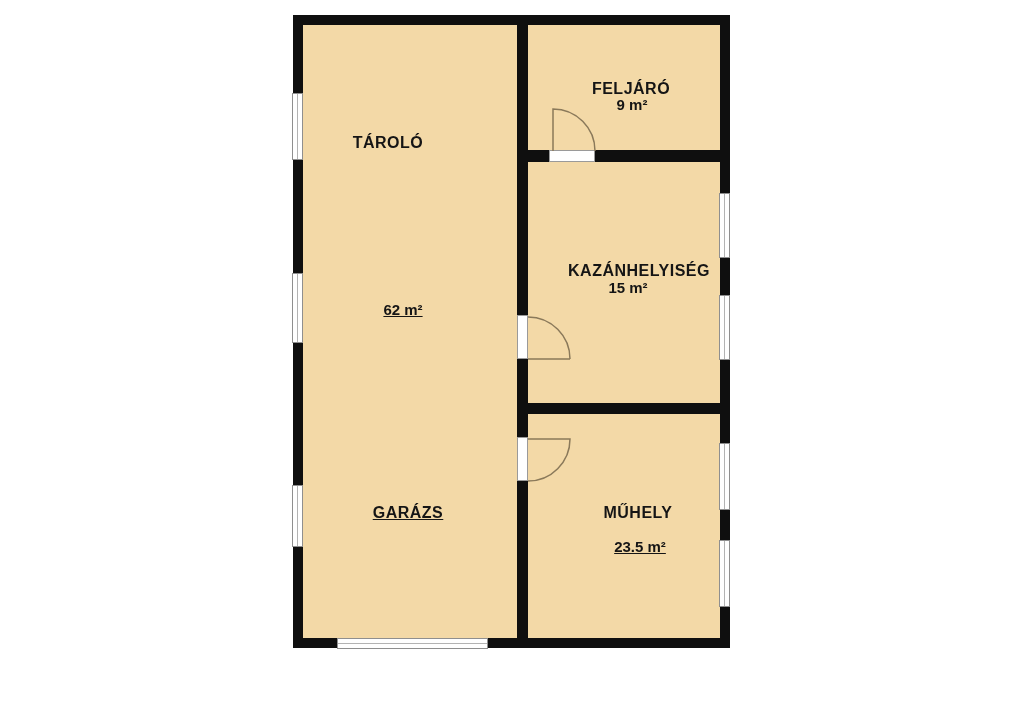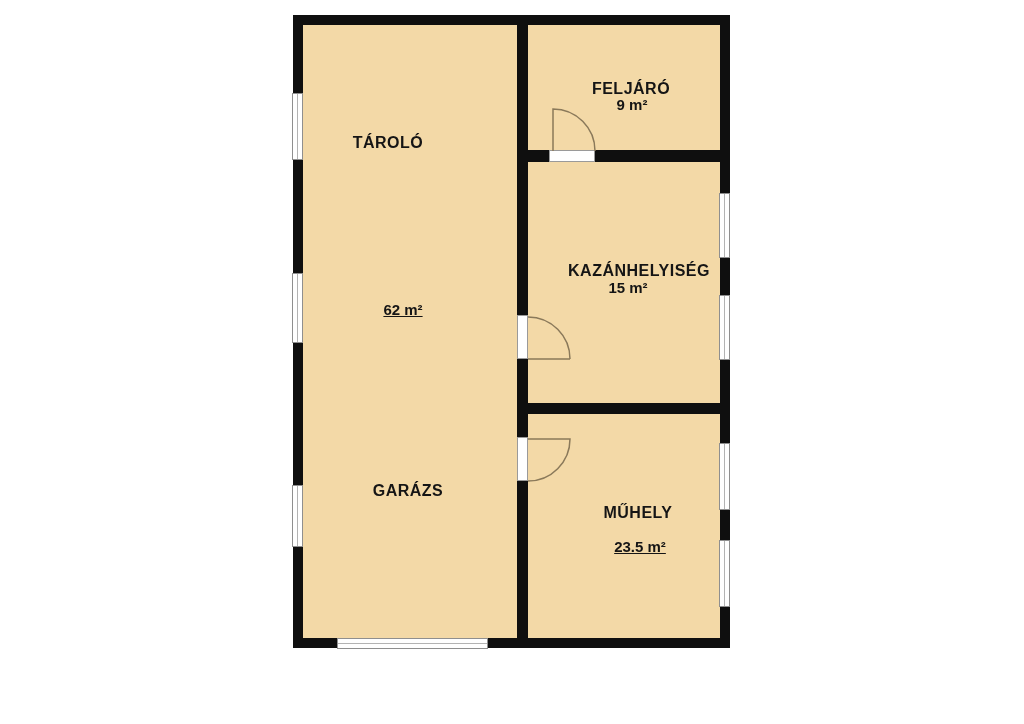--- a/index.html
+++ b/index.html
@@ -70,18 +70,18 @@
 
   <div class="room-name" style="left:388px;top:90px;margin-top:44px;">TÁROLÓ</div>
 
   <div class="room-name" style="left:631px;top:80px;">FELJÁRÓ</div>
   <div class="room-area" style="left:632px;top:96px;">9 m²</div>
 
   <div class="room-name" style="left:627px;top:262px;margin-left:12px;">KAZÁNHELYISÉG</div>
   <div class="room-area" style="left:628px;top:279px;">15 m²</div>
 
   <div class="room-area" style="left:403px;top:301px;text-decoration:underline;">62 m²</div>
-  <div class="room-name" style="left:408px;top:482px;">GARÁZS</div>
+  <div class="room-name" style="left:408px;top:504px;text-decoration:underline;">GARÁZS</div>
 
   <div class="room-name" style="left:638px;top:504px;">MŰHELY</div>
   <div class="room-area" style="left:640px;top:538px;text-decoration:underline;">23.5 m²</div>
 
 </div>
 
 </body></html>

